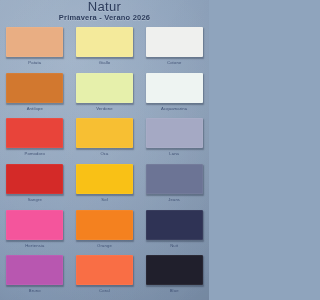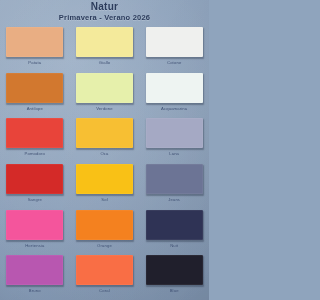--- a/index.html
+++ b/index.html
@@ -34,22 +34,22 @@
   #title-block {
     position: absolute;
     top: 2px;
     left: 0;
     width: 209px;
     text-align: center;
     z-index: 3;
   }
   .title-main {
     display: block;
-    font-size: 10px;
-    font-weight: bold;
+    font-size: 13px;
+    font-weight: normal;
     letter-spacing: 0.3px;
     color: #2c3c5c;
     line-height: 10px;
     text-shadow: 0 0.5px 0 rgba(255,255,255,0.18);
   }
   .title-sub {
     display: block;
     font-size: 7.5px;
     font-weight: bold;
     letter-spacing: 0.2px;

